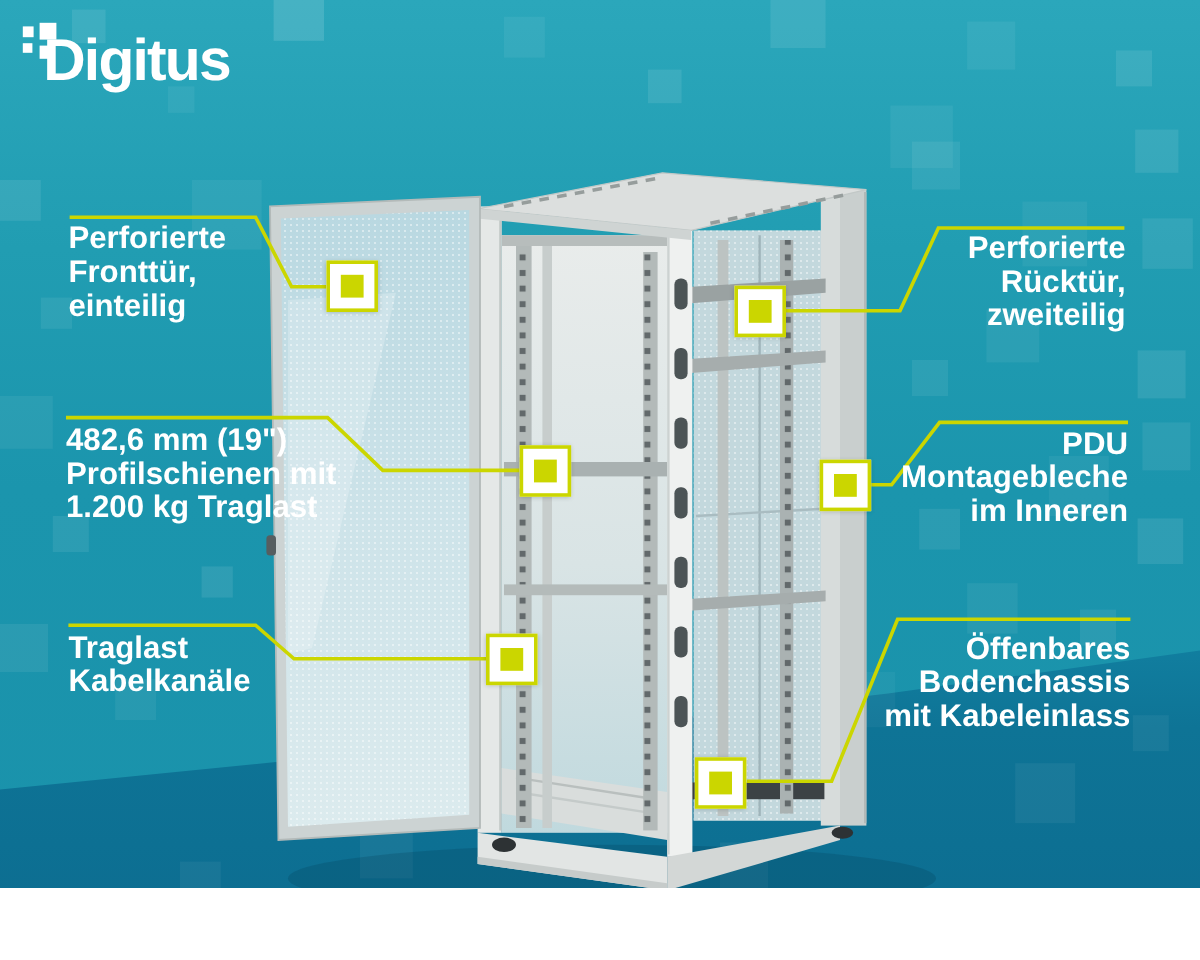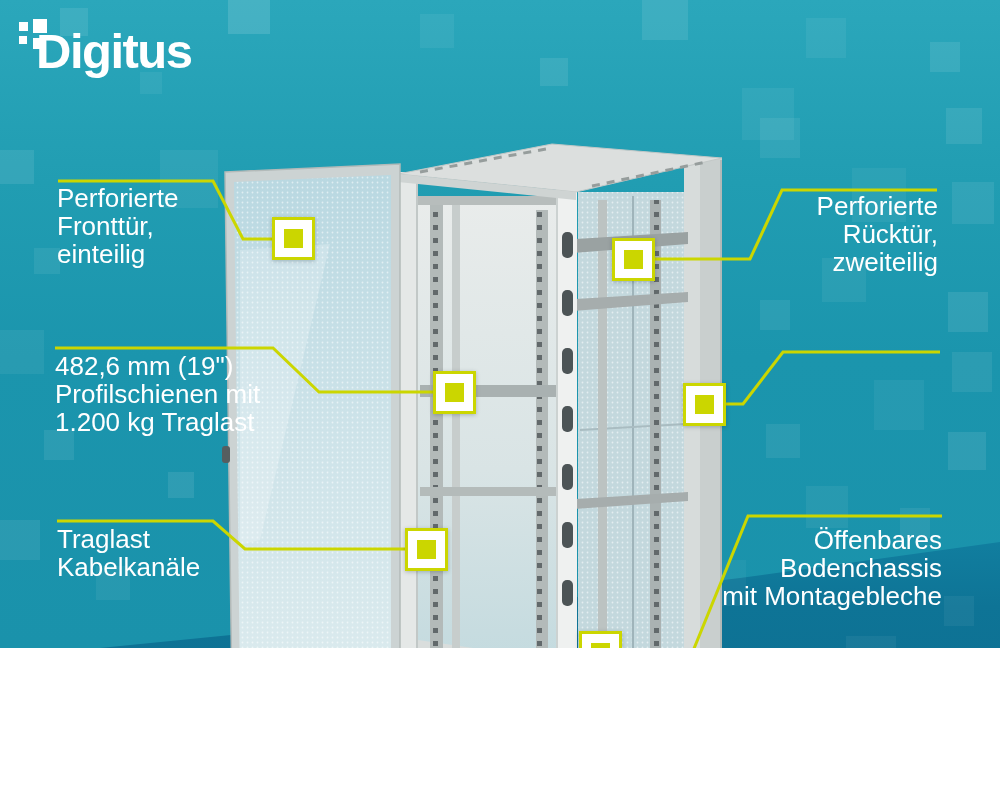--- a/index.html
+++ b/index.html
@@ -1,38 +1,38 @@
 <!DOCTYPE html>
 <html style="--accent: #cbd600;"><head>
 <meta charset="utf-8">
 <style>
   html,body{margin:0;padding:0;}
   body{width:1000px;height:800px;overflow:hidden;font-family:"Liberation Sans",sans-serif;}
   #canvas{
-    position:relative;width:1000px;height:648px;overflow:hidden;
+    position:relative;width:1000px;height:740px;overflow:hidden;
     background:linear-gradient(180deg,#2ba7bb 0%,#219db2 28%,#1b95ad 55%,#1a92ab 100%);
   }
   svg{display:block;}
   #scene{position:absolute;left:0;top:0;}
 
   
   .logo{position:absolute;left:19px;top:19px;width:220px;height:70px;}
   .logo .px{position:absolute;background:#ffffff;}
   .logo .px1{left:0;top:3px;width:9px;height:9px;}
   .logo .px2{left:14px;top:0;width:14px;height:14px;}
   .logo .px3{left:0;top:17px;width:8px;height:8px;}
   .logo .px4{left:14px;top:19px;width:11px;height:11px;}
   .logo .wordmark{
     position:absolute;left:17px;top:8px;color:#ffffff;
     font-size:49px;font-weight:800;letter-spacing:-1.5px;line-height:1;
   }
 
   
   .callout-label{
-    position:absolute;color:#ffffff;font-weight:400;
+    position:absolute;color:#ffffff;font-weight:700;
     font-size:26px;line-height:28px;white-space:pre-line;
   }
   .callout-left{text-align:left;}
   .callout-right{text-align:right;}
   #label-front-door{left:57px;top:184px;}
   #label-profile-rails{left:55px;top:352px;}
   #label-cable-channels{left:57px;top:525px;}
   #label-rear-door{right:62px;top:192px;}
   #label-pdu-plates{right:60px;top:355px;}
   #label-bottom-chassis{right:58px;top:526px;}
@@ -254,16 +254,19 @@
 Fronttür,
 einteilig</div>
   <div class="callout-label callout-left" id="label-profile-rails">482,6 mm (19")
 Profilschienen mit
 1.200 kg Traglast</div>
   <div class="callout-label callout-left" id="label-cable-channels">Traglast
 Kabelkanäle</div>
   <div class="callout-label callout-right" id="label-rear-door">Perforierte
 Rücktür,
 zweiteilig</div>
+  <div class="callout-label callout-right" id="label-pdu-plates">PDU
+Montagebleche
+im Inneren</div>
   <div class="callout-label callout-right" id="label-bottom-chassis">Öffenbares
 Bodenchassis
-mit Montagebleche</div>
+mit Kabeleinlass</div>
 </div>
 
 </body></html>

